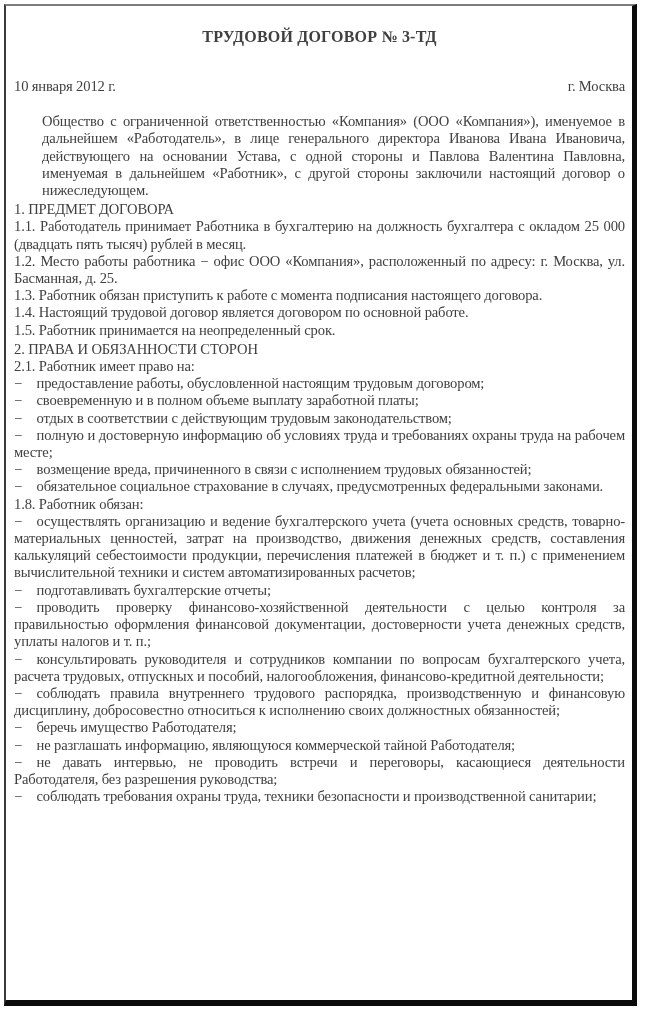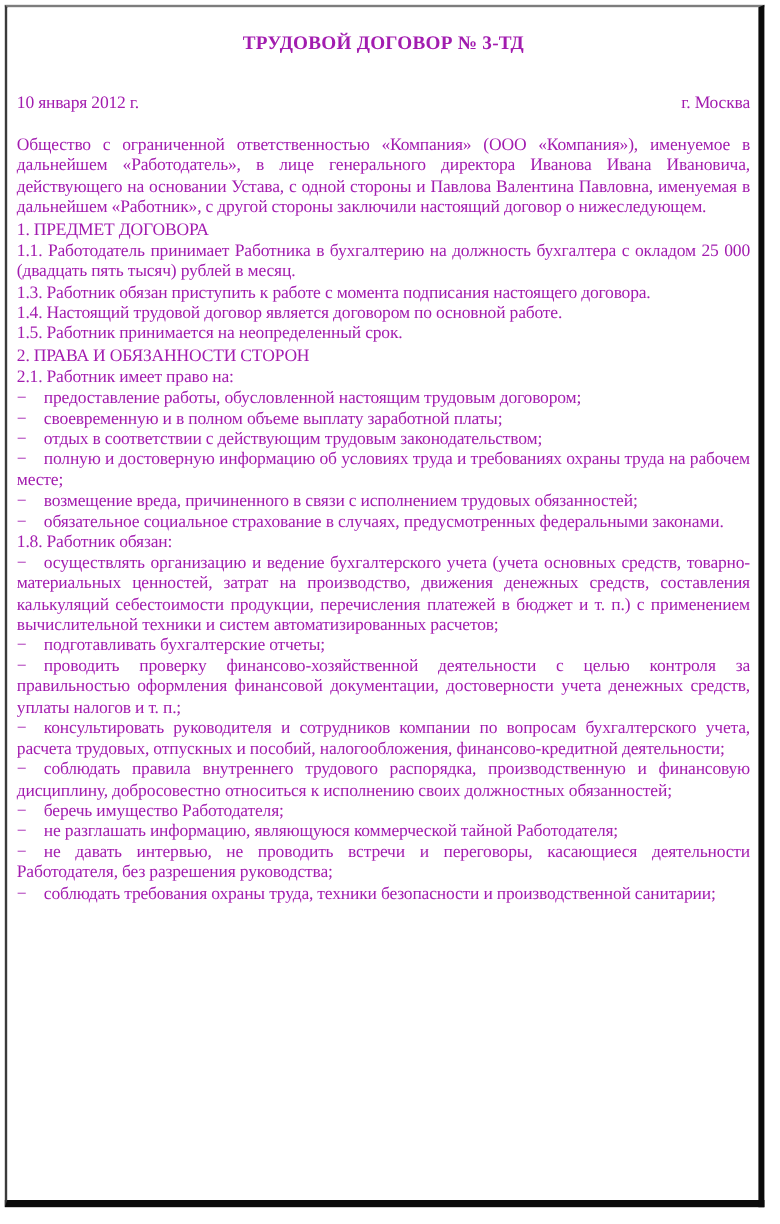--- a/index.html
+++ b/index.html
@@ -17,21 +17,21 @@
     width: 633px;
     height: 1002px;
     box-sizing: border-box;
     background: #ffffff;
     border-top: 2px solid #7d7d7d;
     border-left: 2px solid #3a3a3a;
     border-right: 5px solid #0b0b0b;
     border-bottom: 6px solid #0b0b0b;
     padding: 22px 7px 0 8px;
     font-family: "Liberation Serif", "DejaVu Serif", serif;
-    color: #a21caf;
+    color: #404040;
     font-size: 14.6px;
     line-height: 17.2px;
     letter-spacing: -0.15px;
     overflow: hidden;
   }
   h1.doc-title {
     margin: 0;
     font-size: 16px;
     line-height: 18px;
     font-weight: bold;
@@ -42,21 +42,21 @@
     margin-top: 32px;
     display: flex;
     justify-content: space-between;
     align-items: baseline;
   }
   .para {
     margin: 0;
     text-align: justify;
     text-align-last: left;
   }
-  .preamble { margin-top: 18px; }
+  .preamble { margin-top: 18px; margin-left: 28px; }
   .section { margin-top: 2px; }
   .section-heading {
     margin: 0;
     text-align: left;
   }
 </style>
 </head>
 <body>
 
 <div class="page">
@@ -64,20 +64,21 @@
   <div class="date-row">
     <span>10 января 2012 г.</span>
     <span>г. Москва</span>
   </div>
   <p class="para preamble">Общество с ограниченной ответственностью «Компания» (ООО «Компания»), именуемое в дальнейшем «Работодатель», в лице генерального директора Иванова Ивана Ивановича, действующего на основании Устава, с одной стороны и Павлова Валентина Павловна, именуемая в дальнейшем «Работник», с другой стороны заключили настоящий договор о нижеследующем.</p>
   <div id="sections">
   <div class="section">
     <p class="para section-heading">1. ПРЕДМЕТ ДОГОВОРА</p>
     <div>
           <p class="para">1.1. Работодатель принимает Работника в бухгалтерию на должность бухгалтера с окладом 25 000 (двадцать пять тысяч) рублей в месяц.</p>
+          <p class="para">1.2. Место работы работника −  офис ООО «Компания», расположенный по адресу: г. Москва, ул. Басманная, д. 25.</p>
           <p class="para">1.3. Работник обязан приступить к работе с момента подписания настоящего договора.</p>
           <p class="para">1.4. Настоящий трудовой договор является договором по основной работе.</p>
           <p class="para">1.5. Работник принимается на неопределенный срок.</p>
         </div>
   </div>
 
   <div class="section">
     <p class="para section-heading">2. ПРАВА И ОБЯЗАННОСТИ СТОРОН</p>
     <div>
           <p class="para">2.1. Работник имеет право на:</p>

